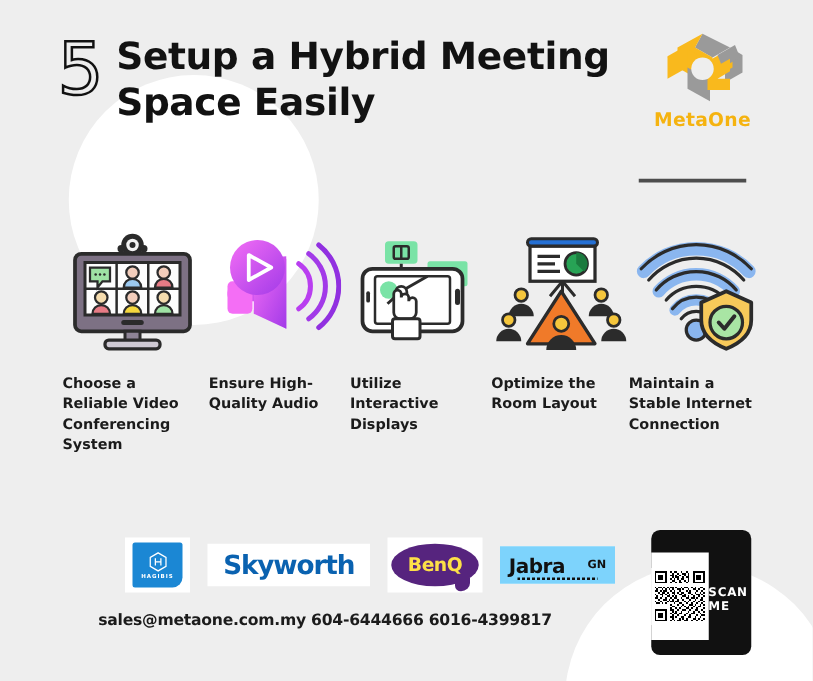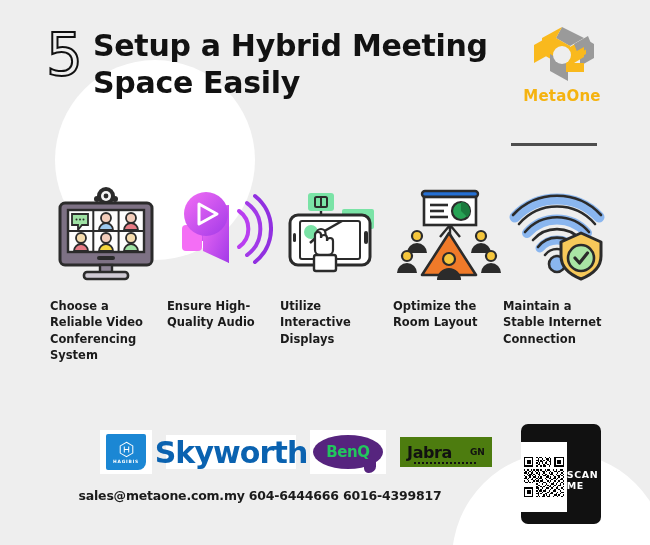--- a/index.html
+++ b/index.html
@@ -70,37 +70,37 @@
   #p-benq{width:76px;height:44px;}
   #p-jabra{width:92px;height:30px;}
 
   .hagibis-box{
     width:40px;height:36px;background:#1b87d4;
     border-radius:2px 2px 8px 2px;
     display:flex;flex-direction:column;align-items:center;justify-content:center;gap:1px;
   }
   .hagibis-word{color:#fff;font-size:4.4px;font-weight:bold;letter-spacing:0.8px;font-family:"DejaVu Sans", sans-serif;}
   .skyworth-word{
-    color:#0a62b0;font-size:30px;font-weight:bold;letter-spacing:-0.9px;
+    color:#0a62b0;font-size:21px;font-weight:bold;letter-spacing:-0.9px;
     font-family:"DejaVu Sans", sans-serif;
   }
   .benq-blob{
     width:70px;height:34px;background:#56247e;border-radius:50%;
     display:flex;align-items:center;justify-content:center;position:relative;
   }
   .benq-blob:after{
     content:"";position:absolute;right:7px;bottom:-4px;
     width:12px;height:11px;background:#56247e;border-radius:0 0 60% 40%;
   }
   .benq-word{
-    color:#22c55e;font-size:15px;font-weight:bold;letter-spacing:-0.4px;z-index:2;
+    color:#fde047;font-size:15px;font-weight:bold;letter-spacing:-0.4px;z-index:2;
     font-family:"DejaVu Sans", sans-serif;
   }
   .jabra-box{
-    width:92px;height:30px;background:#4d7c0f;
+    width:92px;height:30px;background:#7dd3fc;
     display:flex;align-items:center;justify-content:center;gap:4px;position:relative;
   }
   .jabra-word{color:#111;font-size:16px;font-weight:bold;letter-spacing:-0.4px;font-family:"DejaVu Sans", sans-serif;}
   .jabra-gn{color:#111;font-size:9px;font-weight:bold;font-family:"DejaVu Sans", sans-serif;margin-left:14px;}
   .jabra-rule{position:absolute;left:14px;bottom:3px;width:64px;height:2px;
     background:repeating-linear-gradient(to right,#111 0 2px,transparent 2px 4px);}
 
   
   .contact{
     position:absolute;left:0;top:488px;width:520px;text-align:center;

